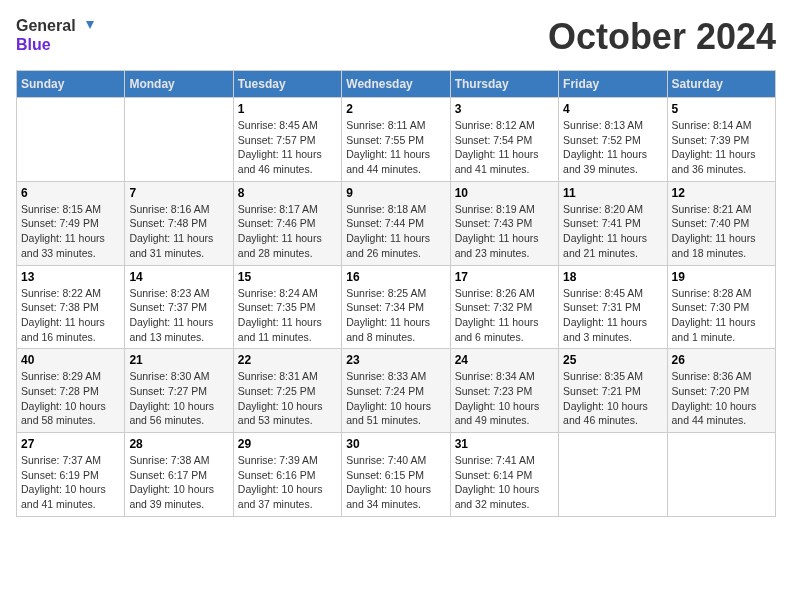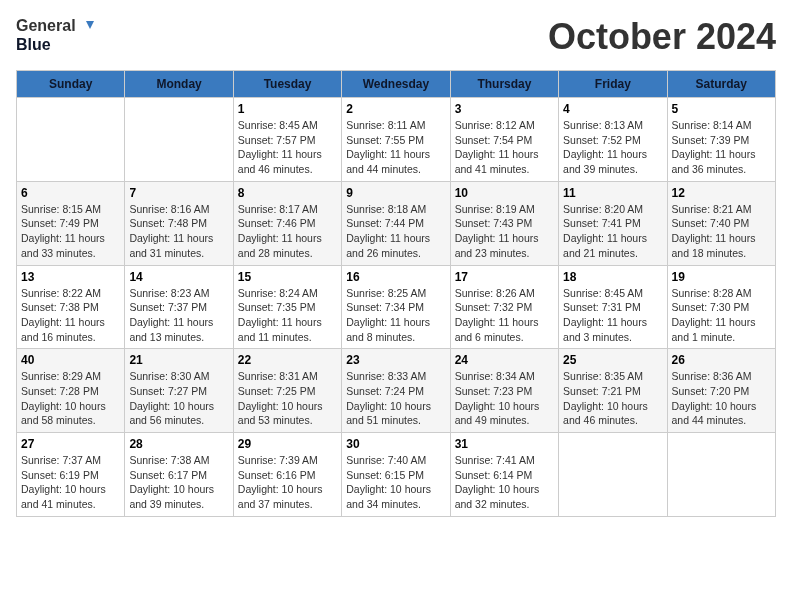--- a/index.html
+++ b/index.html
@@ -33,23 +33,23 @@
       font-size: 15px;
       color: #555;
     }
     table {
       width: 100%;
       border-collapse: collapse;
       font-size: 11px;
     }
     thead tr th {
       background-color: #3a7abf;
-      color: #0f172a;
+      color: #e5e5e5;
       padding: 6px 4px;
-      text-align: center;
+      text-align: left;
       font-size: 12px;
       font-weight: bold;
       border: 1px solid #ccc;
     }
     tbody tr td {
       border: 1px solid #ccc;
       vertical-align: top;
       padding: 4px 4px;
       width: 108px;
       min-height: 70px;
@@ -75,21 +75,21 @@
       background: #f9f9f9;
     }
   </style>
 </head>
 <body>
 
 <div class="header">
   <div class="logo">
       <div style="font-family: Arial, sans-serif; font-size: 16px; font-weight: bold; line-height: 1.2;"><span style="color:#333">General</span><svg width="16" height="16" viewBox="0 0 16 16" style="vertical-align:middle;margin-left:2px">
           <polygon points="8,2 16,2 12,10" fill="#3a7abf"></polygon>
-        </svg><br><span style="color:#0f172a">Blue</span></div>
+        </svg><br><span style="color:#6d28d9">Blue</span></div>
     </div>
   <div class="title-block">
     <div class="month-title">October 2024</div>
   </div>
 </div>
 
 <table>
   <thead>
     <tr>
     <th>Sunday</th>

